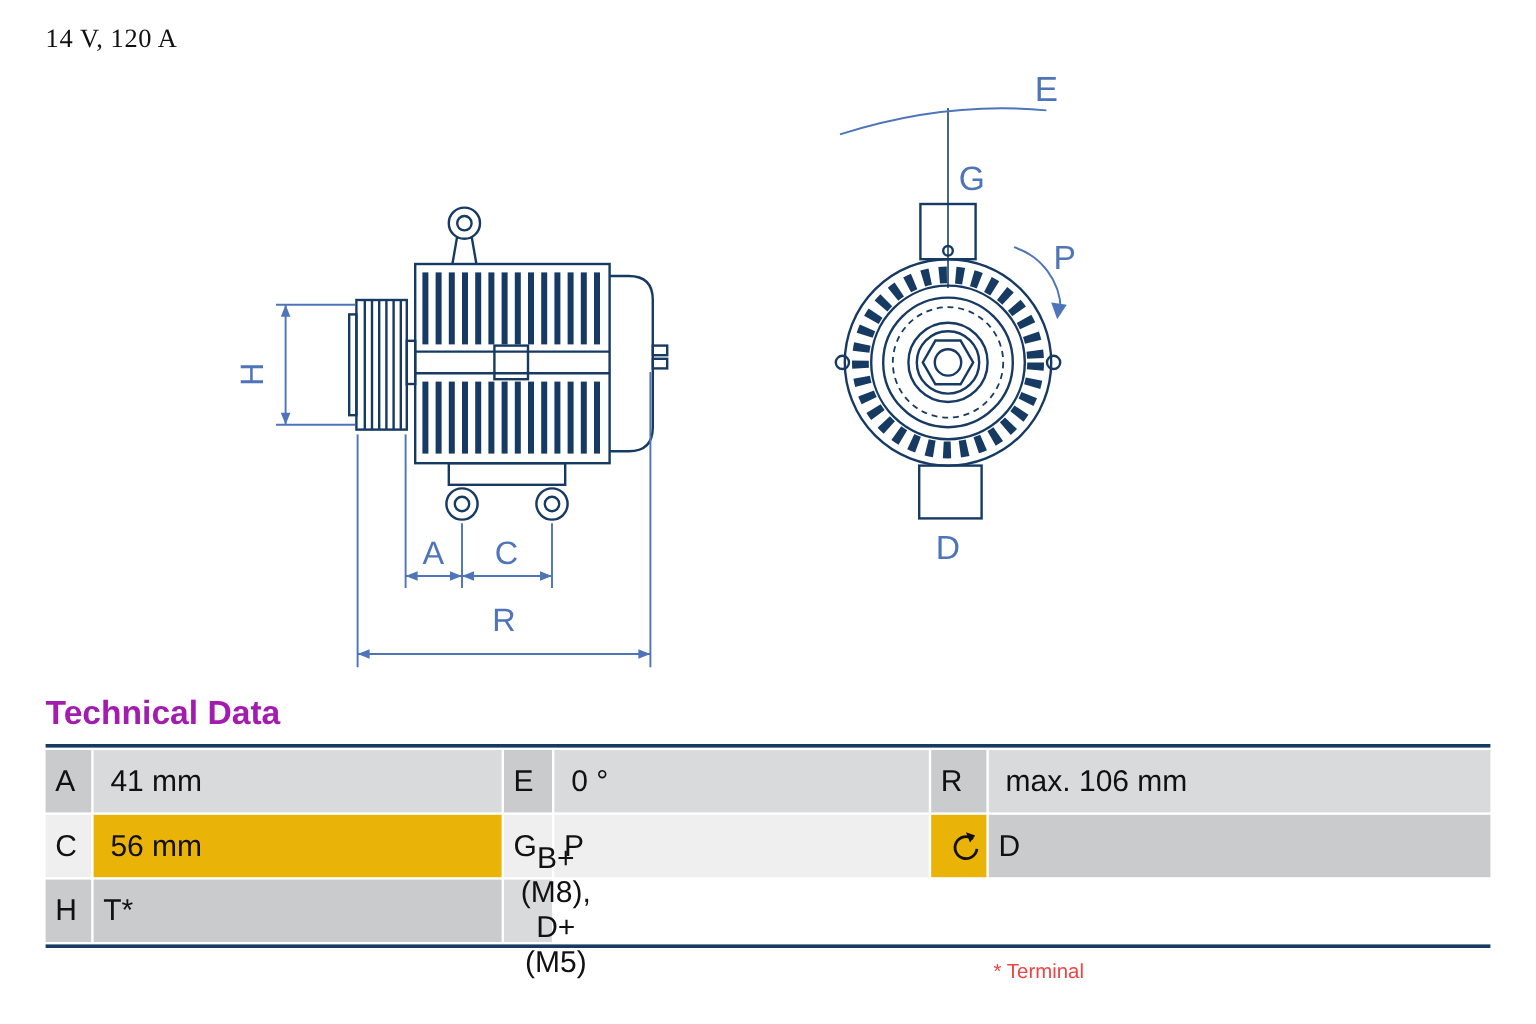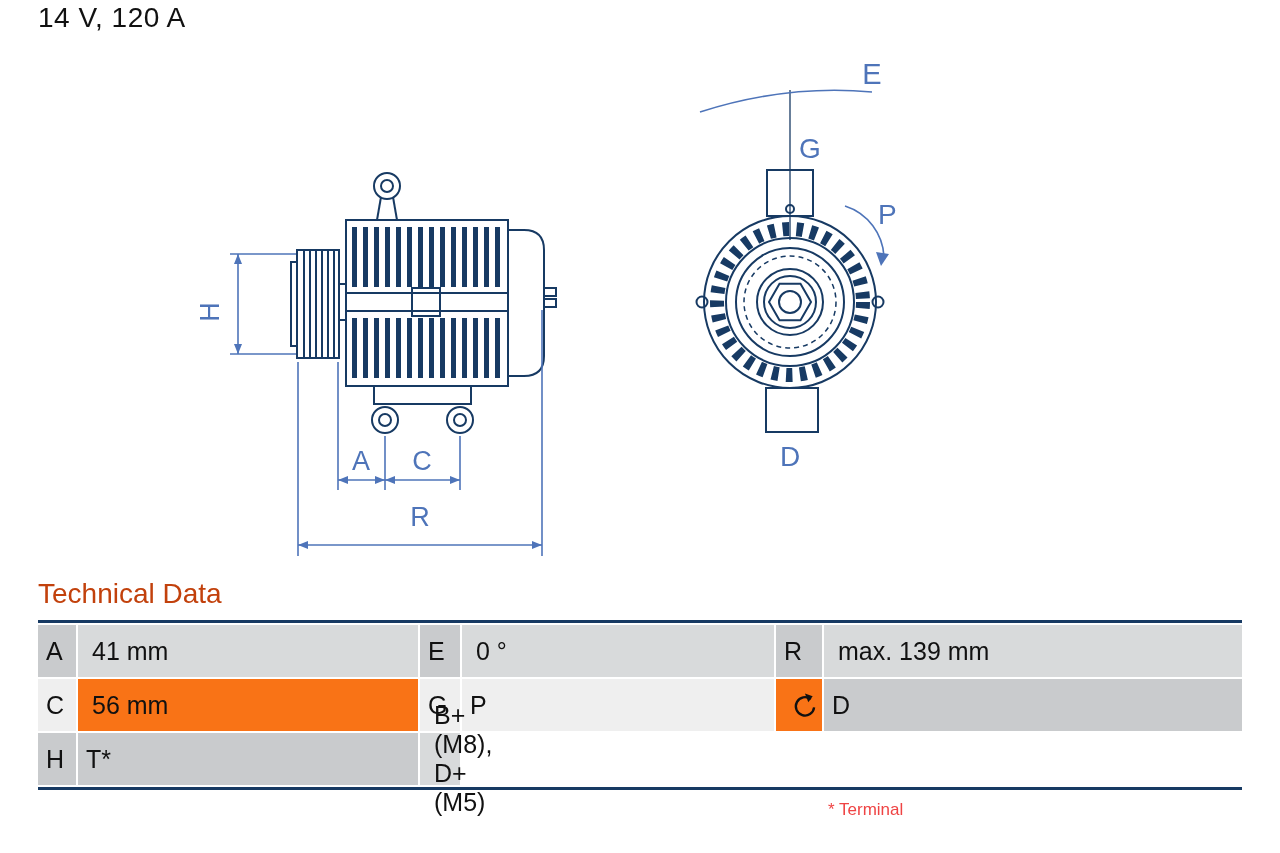--- a/index.html
+++ b/index.html
@@ -1,39 +1,39 @@
 <!DOCTYPE html>
 <html><head>
 <meta charset="utf-8">
 <style>
   html,body{margin:0;padding:0;}
   body{
     width:1280px;height:853px;position:relative;overflow:hidden;
     background:#ffffff;font-family:"Liberation Sans",sans-serif;color:#111;
   }
   .rating{
-    position:absolute;top:2px;left:38px;
-    font-size:28px;font-weight:500;letter-spacing:.5px;
+    position:absolute;top:19px;left:38px;
+    font-size:22px;font-weight:500;letter-spacing:.5px;font-family:Liberation Serif, serif;
   }
   svg.diagram{position:absolute;top:0;left:0;}
   .tech{position:absolute;top:578px;left:0;width:1280px;}
-  .tech h2{margin:0 0 10px 38px;font-size:28px;font-weight:normal;color:#c2410c;}
+  .tech h2{margin:0 0 10px 38px;font-size:28px;font-weight:bold;color:#a21caf;}
   .spec-table{
     margin:0 38px;background:#ffffff;
     border-top:3px solid #173a63;border-bottom:3px solid #173a63;
     display:grid;grid-template-columns:38px 340px 40px 312px 46px 1fr;
     gap:2px;padding:2px 0;
   }
   .cell{height:52px;display:flex;align-items:center;font-size:25px;}
   .key{padding-left:8px;}
   .val{padding-left:14px;}
   .g-key{background:#c9cbcd;}
-  .g-val{background:#d8dadb;}
+  .g-val{background:#d8dadb;text-align:center;}
   .w-key{background:#efefef;}
-  .w-val{background:#f97316;}
+  .w-val{background:#eab308;}
   .footnote{margin:10px 38px 0;padding-left:790px;font-size:17px;color:#ef4444;}
   .dimtext{font-family:"Liberation Sans",sans-serif;}
 </style>
 </head>
 <body>
 
 <div class="rating">14 V, 120 A</div>
 
 <svg class="diagram" width="1280" height="575" viewBox="0 0 1280 575">
 
@@ -174,21 +174,21 @@
 <div class="tech">
   <h2>Technical Data</h2>
 
   <div class="spec-table">
 
     <div class="cell key g-key">A</div>
     <div class="cell val g-val">41 mm</div>
     <div class="cell key g-key">E</div>
     <div class="cell val g-val">0 °</div>
     <div class="cell key g-key">R</div>
-    <div class="cell val g-val">max. 139 mm</div>
+    <div class="cell val g-val">max. 106 mm</div>
 
     <div class="cell key w-key">C</div>
     <div class="cell val w-val">56 mm</div>
     <div class="cell key w-key">G</div>
     <div class="cell key w-key">P</div>
     <div class="cell val w-val">
       <svg width="27" height="27" viewBox="0 0 28 28">
         <path d="M 21.5 7.5 A 9.5 9.5 0 1 0 25 16" fill="none" stroke="#111" stroke-width="2.4"></path>
         <polygon points="15.5,1.5 23.5,4.5 19,10.5" fill="#111"></polygon>
       </svg>

